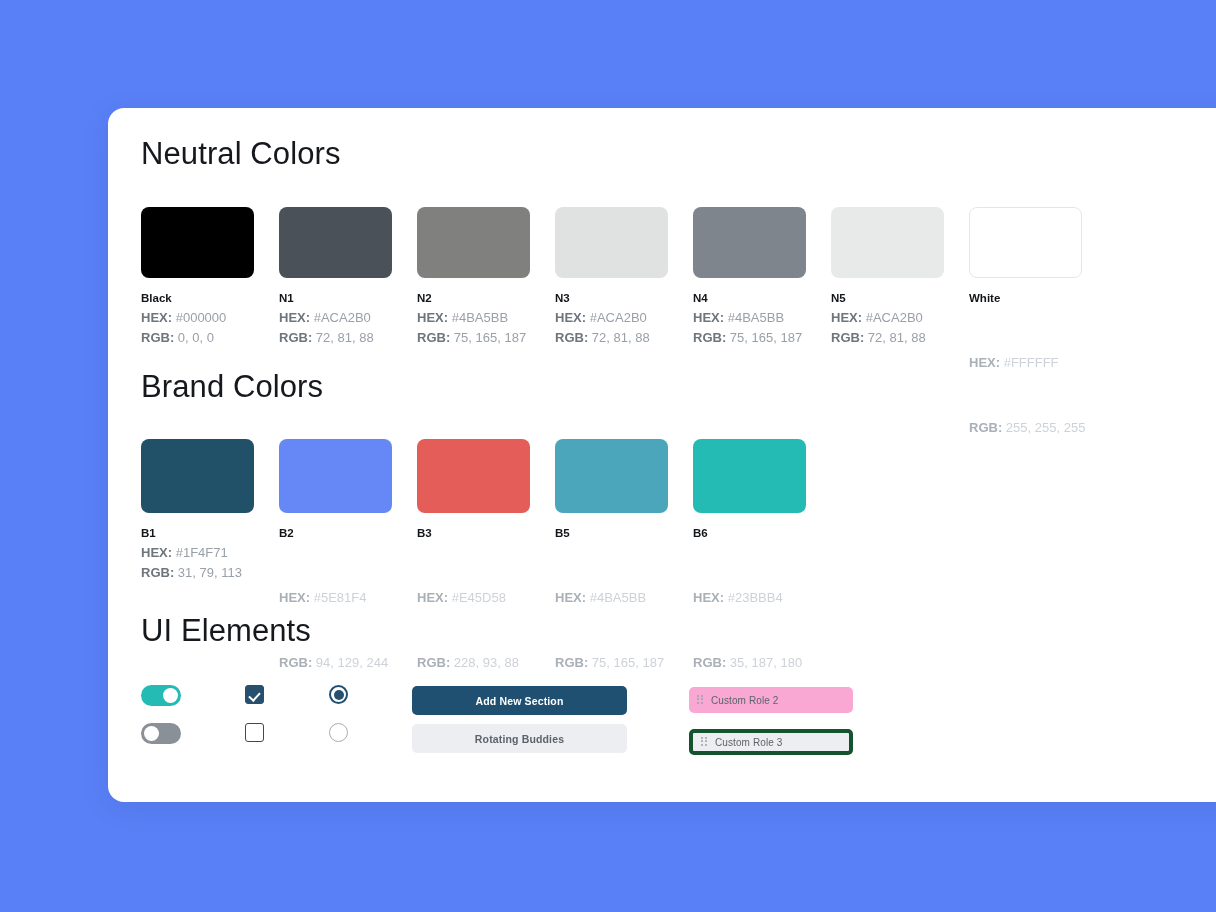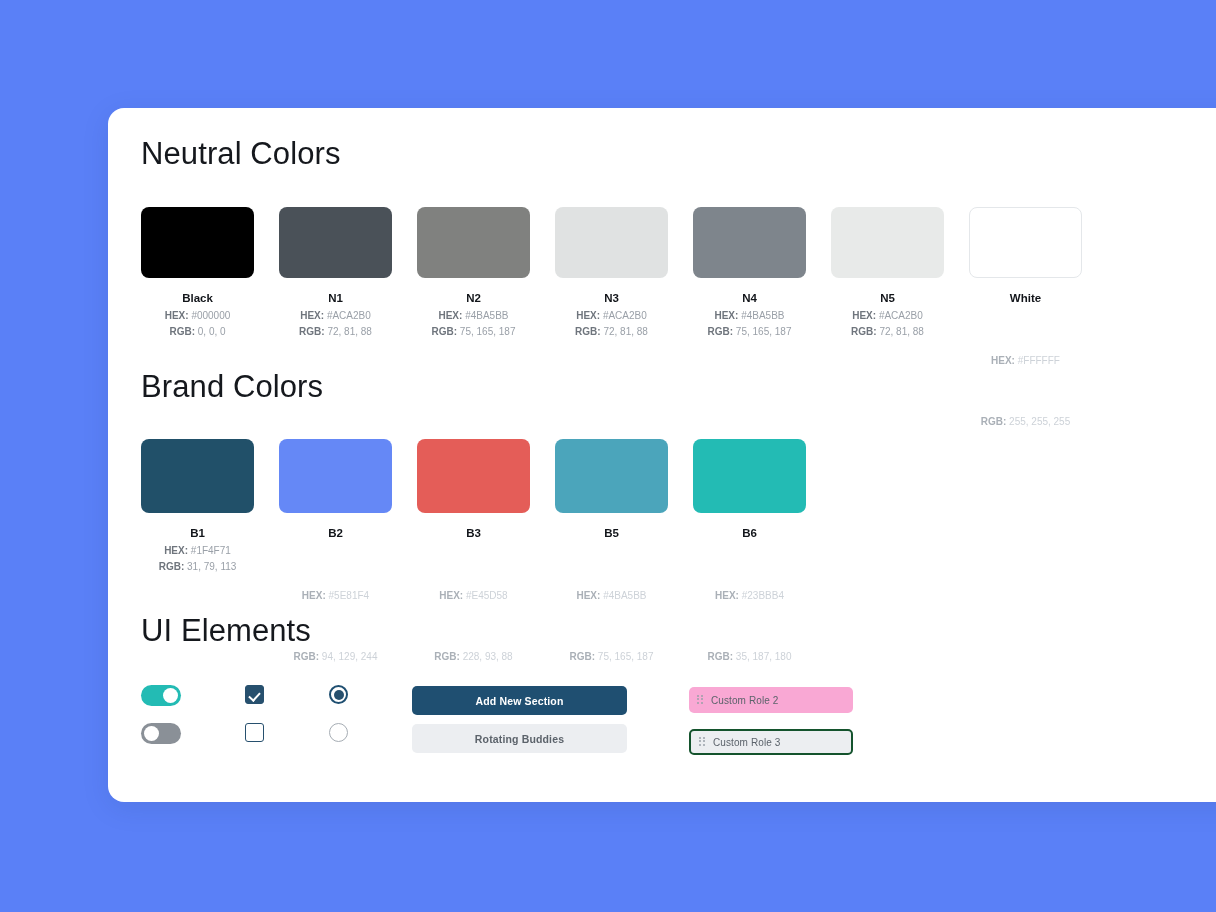--- a/index.html
+++ b/index.html
@@ -51,40 +51,39 @@
     top: 99px;
     gap: 25px;
   }
   #brand-grid {
     left: 33px;
     top: 331px;
     gap: 25px;
   }
   .swatch {
     width: 113px;
-    text-align: center;
   }
   .swatch-chip {
     width: 113px;
     height: 71px;
     border-radius: 8px;
     box-sizing: border-box;
   }
   #neutral-grid .swatch-chip { height: 71px; }
   #brand-grid .swatch-chip { height: 74px; }
   .swatch-name {
     margin-top: 13px;
     font-size: 11.5px;
     font-weight: bold;
     color: #12151a;
     line-height: 1.3;
   }
   .swatch-line {
     margin-top: 3px;
-    font-size: 10px;
+    font-size: 13px;
     color: #9aa0a8;
     line-height: 1.35;
     white-space: nowrap;
   }
   .swatch-line .k {
     font-weight: bold;
     color: #6f757d;
   }
   .swatch.faint .swatch-name { color: #12151a; }
   .swatch.faint .swatch-line { color: #cdd2d8; margin-top: 48px; }
@@ -229,21 +228,21 @@
     height: 26px;
     border-radius: 5px;
     background: #f9a8d4;
     display: flex;
     align-items: center;
     box-sizing: border-box;
     padding-left: 8px;
   }
   .role-chip.outlined {
     background: #eceef1;
-    border: 2px solid #14532d;
+    border: 4px solid #14532d;
   }
   #role-1 { position: absolute; top: 14px; }
   #role-2 { position: absolute; top: 56px; }
   .drag-handle {
     width: 6px;
     height: 11px;
     display: grid;
     grid-template-columns: 2px 2px;
     grid-template-rows: 2px 2px 2px;
     gap: 1.5px 2px;

